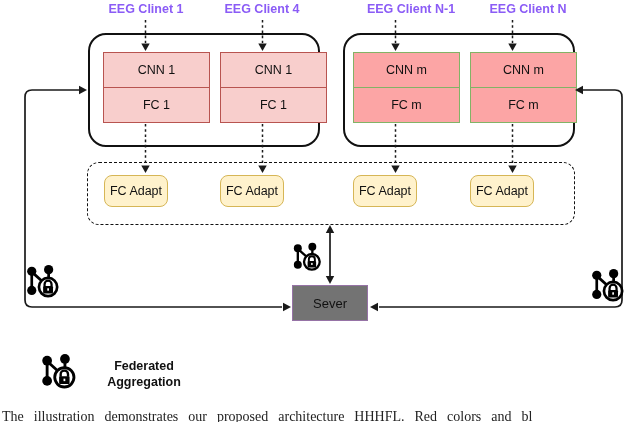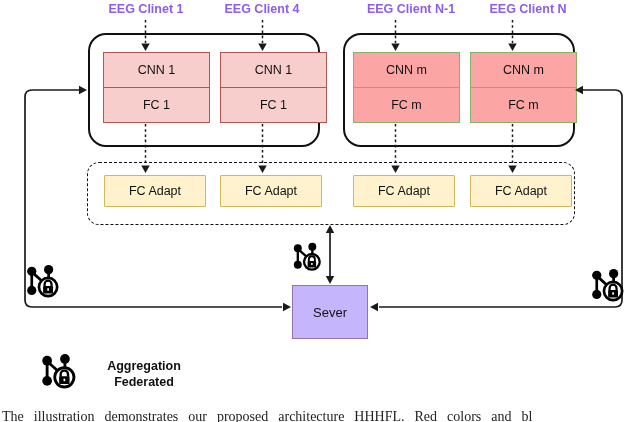--- a/index.html
+++ b/index.html
@@ -23,28 +23,28 @@
     font-size:12.5px; border:1.5px solid;
   }
   .cell.bottom { margin-top:-1.5px; }
   .red .cell  { background:#F8CECC; border-color:#B85450; }
   .green .cell{ background:#fca5a5; border-color:#82B366; }
   .adapt-container {
     left:87px; top:162px; width:486px; height:61px; background:#fff;
     border:1.6px dashed #111; border-radius:12px; z-index:1;
   }
   .adapt-box {
-    top:175px; width:102px; height:32px; box-sizing:border-box;
-    background:#FFF2CC; border:1.5px solid #D6B656; border-radius:1px;
+    top:175px; width:64px; height:32px; box-sizing:border-box;
+    background:#FFF2CC; border:1.5px solid #D6B656; border-radius:8px;
     display:flex; align-items:center; justify-content:center;
     font-size:12.5px; z-index:2;
   }
   .server-box {
-    left:292px; top:285px; width:76px; height:54px; box-sizing:border-box;
-    background:#c4b5fd; border:1.5px solid #9673A6;
+    left:292px; top:285px; width:76px; height:36px; box-sizing:border-box;
+    background:#737373; border:1.5px solid #9673A6;
     display:flex; align-items:center; justify-content:center;
     font-size:13px; z-index:2;
   }
   .wires { left:0; top:0; z-index:3; pointer-events:none; }
   .fed-icon { z-index:4; }
   .legend-text {
     left:92px; top:358px; width:104px; text-align:center;
     font-weight:bold; font-size:12.5px; line-height:16px; z-index:2;
   }
   .caption {
@@ -180,19 +180,19 @@
         </g>
         <circle cx="6" cy="6.5" r="4.1" fill="#000"></circle>
         <circle cx="21" cy="5" r="4.1" fill="#000"></circle>
         <circle cx="6" cy="23.5" r="4.1" fill="#000"></circle>
         <circle cx="20.5" cy="20.5" r="8.1" fill="#fff" stroke="#000" stroke-width="2.4"></circle>
         <path d="M 17.4 20 v -2.1 a 3.1 3.1 0 0 1 6.2 0 V 20" fill="none" stroke="#000" stroke-width="2"></path>
         <rect x="16.1" y="19.6" width="8.8" height="6.6" rx="1" fill="#000"></rect>
         <rect x="19.8" y="21.6" width="1.5" height="2.1" fill="#fff"></rect>
       </svg></div>
   <div class="abs legend-text">
+    <div>Federated</div>
     <div>Aggregation</div>
-    <div>Federated</div>
   </div>
 
   <div class="abs caption">The illustration demonstrates our proposed architecture HHHFL. Red colors and bl</div>
 
 </div>
 
 </body></html>

